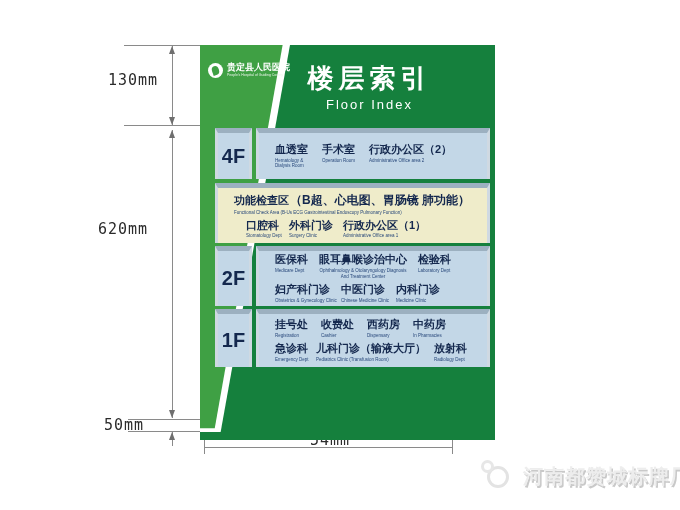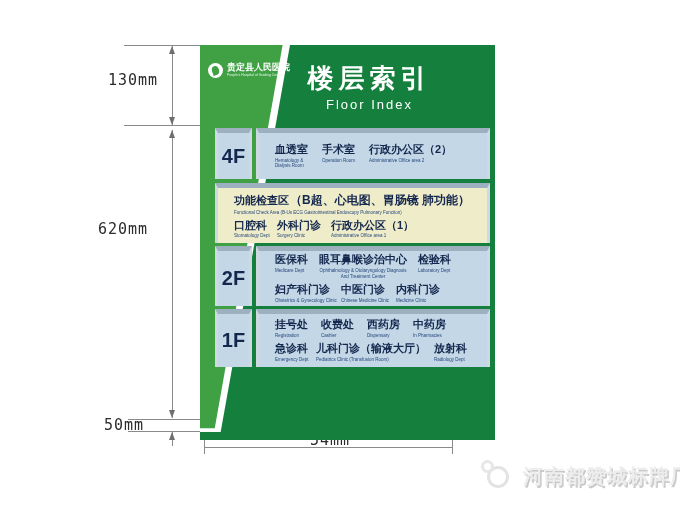--- a/index.html
+++ b/index.html
@@ -133,21 +133,21 @@
       <div class="panel cream content">
         <div class="line">
           <div class="item">
             <span class="cnline">
               <span class="cn">功能检查区</span>
               <span class="cn-small">（B超、心电图、胃肠镜 肺功能）</span>
             </span>
             <span class="en">Functional Check Area (B-Us ECG Gastrointestinal Endoscopy Pulmonary Function)</span>
           </div>
         </div>
-        <div class="line" style="gap:10px;">
+        <div class="line" style="gap:10px;margin-left:12px;">
           <div class="item">
             <span class="cn">口腔科</span>
             <span class="en">Stomatology Dept</span>
           </div>
           <div class="item">
             <span class="cn">外科门诊</span>
             <span class="en">Surgery Clinic</span>
           </div>
           <div class="item">
             <span class="cn">行政办公区（1）</span>

